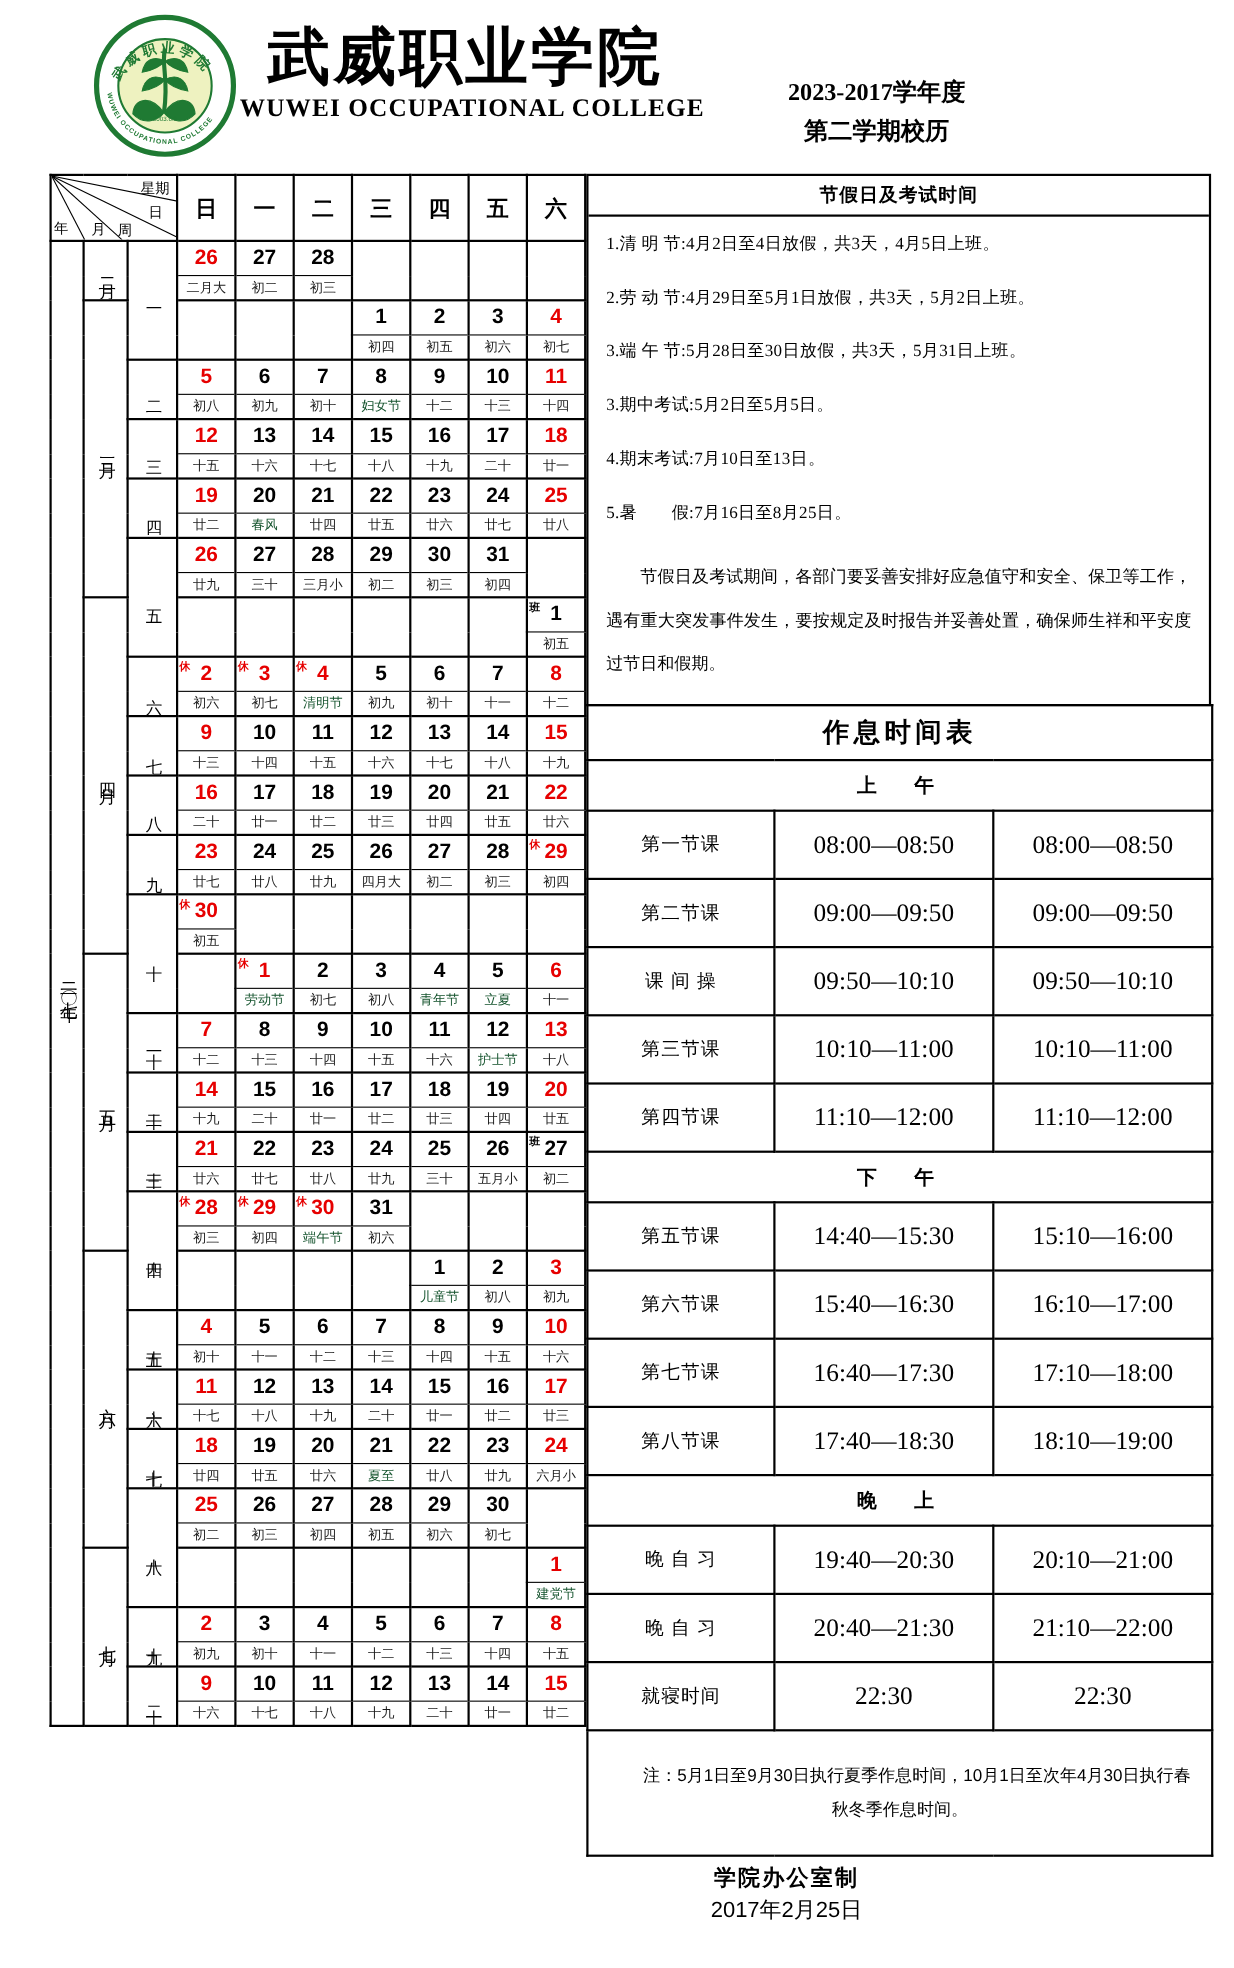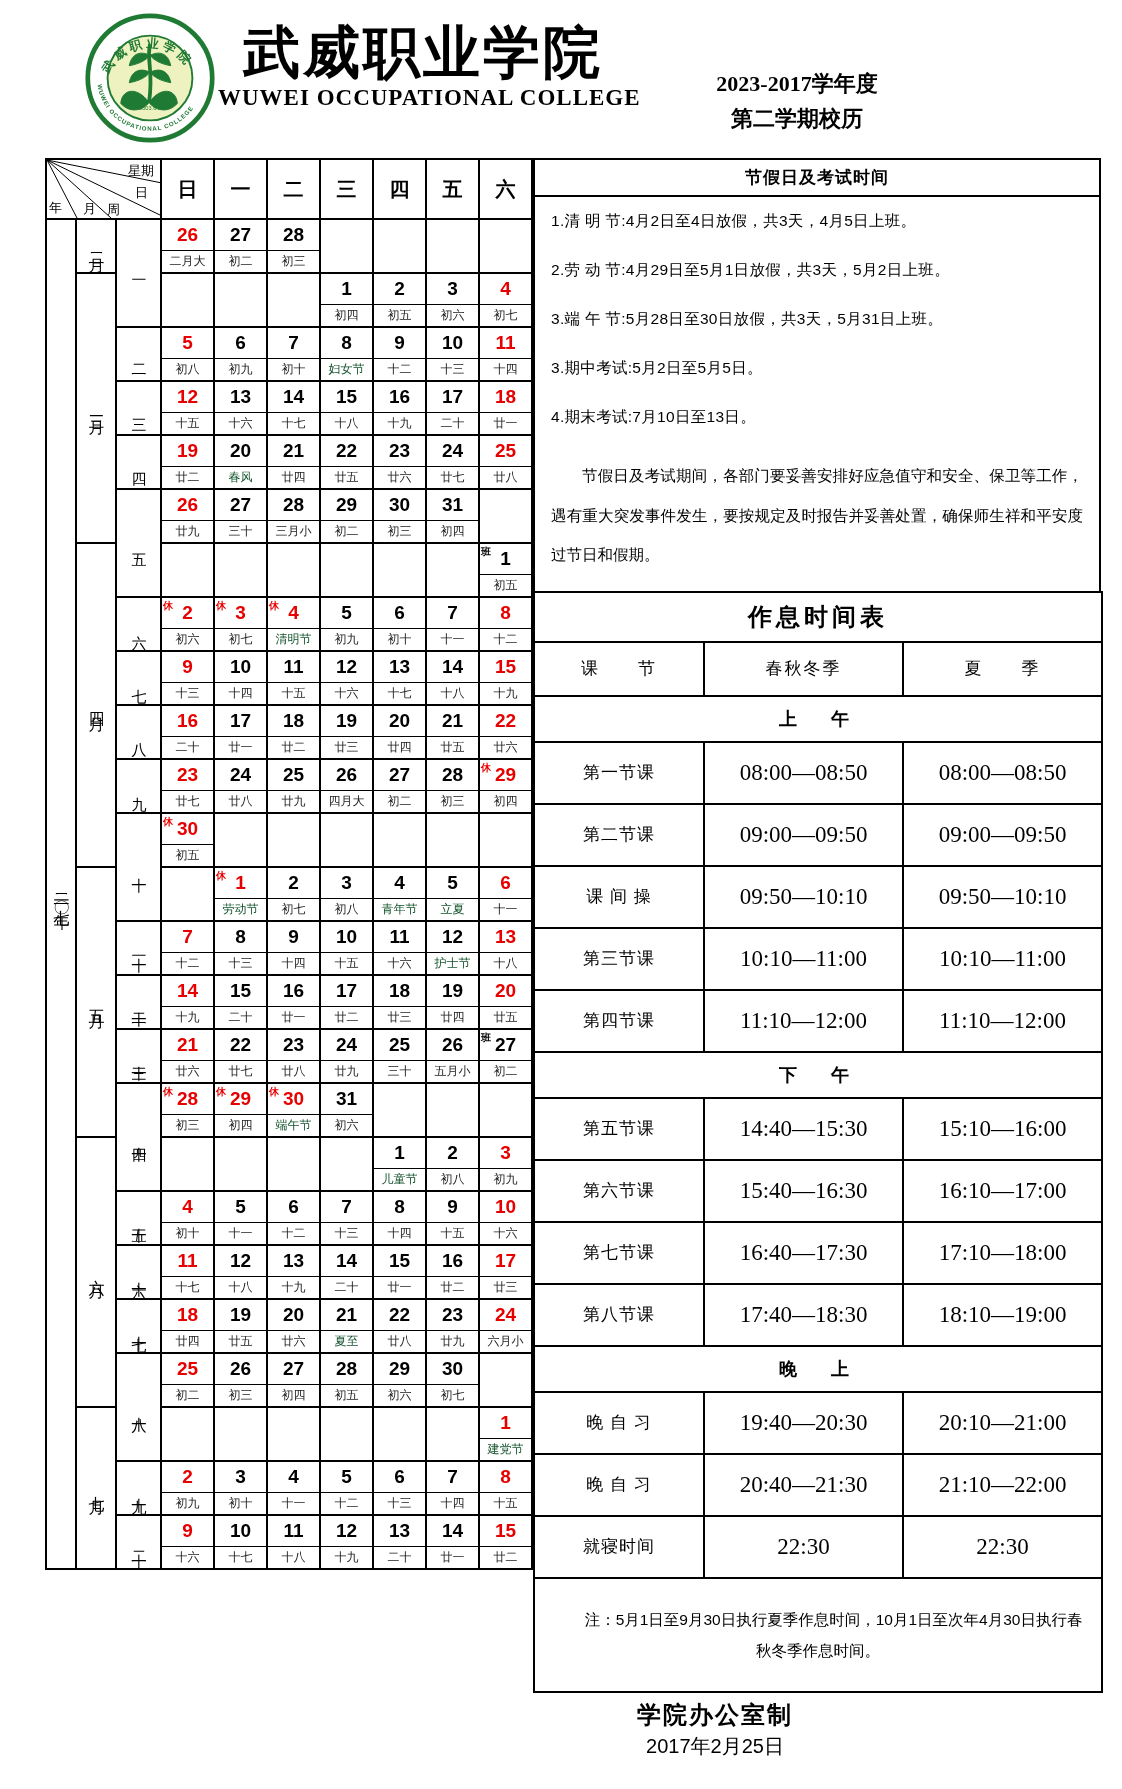--- a/index.html
+++ b/index.html
@@ -33,38 +33,38 @@
   .dcell{height:30px;font-size:19px;font-weight:bold;position:relative;border-bottom-width:1px !important;}
   .dcell.red{color:#e60000;}
   .sup{position:absolute;left:1px;top:1px;font-size:10px;font-weight:bold;color:#e60000;}
   .sup.supblack{color:#000;}
   .lcell{height:21px;font-size:12px;font-weight:normal;border-top-width:1px !important;color:#1a1a1a;}
   .lcell.lred{color:#14532d;}
   .empty-cell{background:#fff;}
 
   
   .rp{width:568px;}
-  .hol-box{border:2px solid #000;}
+  .hol-box{border:2px solid #000;font-family:Liberation Serif, serif;}
   .hol-title{border-bottom:2px solid #000;text-align:center;font-weight:bold;font-size:17px;padding:6px 0;letter-spacing:1px;}
   .hol-body{padding:14px 16px 6px 16px;font-size:15.5px;}
   .hol-item{margin-bottom:28px;letter-spacing:0.3px;}
   .hol-notice{line-height:2.55;text-indent:2em;text-align:justify;margin-bottom:10px;}
 
   table.sched{border-collapse:collapse;table-layout:fixed;width:568px;margin-top:-2px;}
   table.sched td{border:2px solid #000;text-align:center;vertical-align:middle;padding:0;}
   .sched-title-cell{font-size:24px;font-weight:bold;height:48px;letter-spacing:4px;}
   .sched-head-cell{font-size:17px;height:52px;letter-spacing:2px;}
   .section-cell{font-size:18px;font-weight:bold;height:44px;letter-spacing:8px;}
   .srow-label{font-size:17px;height:60px;letter-spacing:1px;}
   .srow-time{font-family:"Liberation Serif",serif;font-size:23px;height:60px;}
   .note-cell{height:112px;text-align:left;font-size:15.5px;line-height:2;padding:0 12px !important;text-indent:2em;vertical-align:middle;}
 
   
   .footer{margin-top:6px;margin-left:515px;width:400px;text-align:center;}
-  .footer-issuer{font-weight:bold;font-size:24px;letter-spacing:2px;}
+  .footer-issuer{font-weight:bold;font-size:20px;letter-spacing:2px;}
   .footer-date{font-size:20px;margin-top:2px;}
 </style>
 </head>
 <body>
 
 <div class="header">
   <svg class="logo" viewBox="0 0 140 140">
     <circle cx="70" cy="70" r="66" fill="#ffffff" stroke="#1f7a33" stroke-width="5"></circle>
     <circle cx="70" cy="70" r="45" fill="#eef2c0" stroke="#1f7a33" stroke-width="2"></circle>
     <defs>
@@ -586,41 +586,37 @@
   <div class="rp">
     <div class="hol-box">
       <div class="hol-title">节假日及考试时间</div>
       <div class="hol-body">
         <div id="holiday-items">
             <div class="hol-item">1.清 明 节:4月2日至4日放假，共3天，4月5日上班。</div>
             <div class="hol-item">2.劳 动 节:4月29日至5月1日放假，共3天，5月2日上班。</div>
             <div class="hol-item">3.端 午 节:5月28日至30日放假，共3天，5月31日上班。</div>
             <div class="hol-item">3.期中考试:5月2日至5月5日。</div>
             <div class="hol-item">4.期末考试:7月10日至13日。</div>
+            <div class="hol-item">5.暑　　假:7月16日至8月25日。</div>
           </div>
         <div class="hol-notice">节假日及考试期间，各部门要妥善安排好应急值守和安全、保卫等工作，遇有重大突发事件发生，要按规定及时报告并妥善处置，确保师生祥和平安度过节日和假期。</div>
       </div>
     </div>
 
     <table class="sched">
       <colgroup>
           <col style="width:170px">
           <col style="width:199px">
           <col style="width:199px">
         </colgroup>
       <tbody id="sched-body">
           <tr>
             <td class="sched-title-cell" colspan="3">作息时间表</td>
           </tr>
           <tr>
-            <td class="sched-head-cell">课　　节</td>
-            <td class="sched-head-cell">春秋冬季</td>
-            <td class="sched-head-cell">夏　　季</td>
-          </tr>
-          <tr>
             <td class="section-cell" colspan="3">上　午</td>
           </tr>
           <tr>
             <td class="srow-label">第一节课</td>
             <td class="srow-time">08:00—08:50</td>
             <td class="srow-time">08:00—08:50</td>
           </tr>
           <tr>
             <td class="srow-label">第二节课</td>
             <td class="srow-time">09:00—09:50</td>

